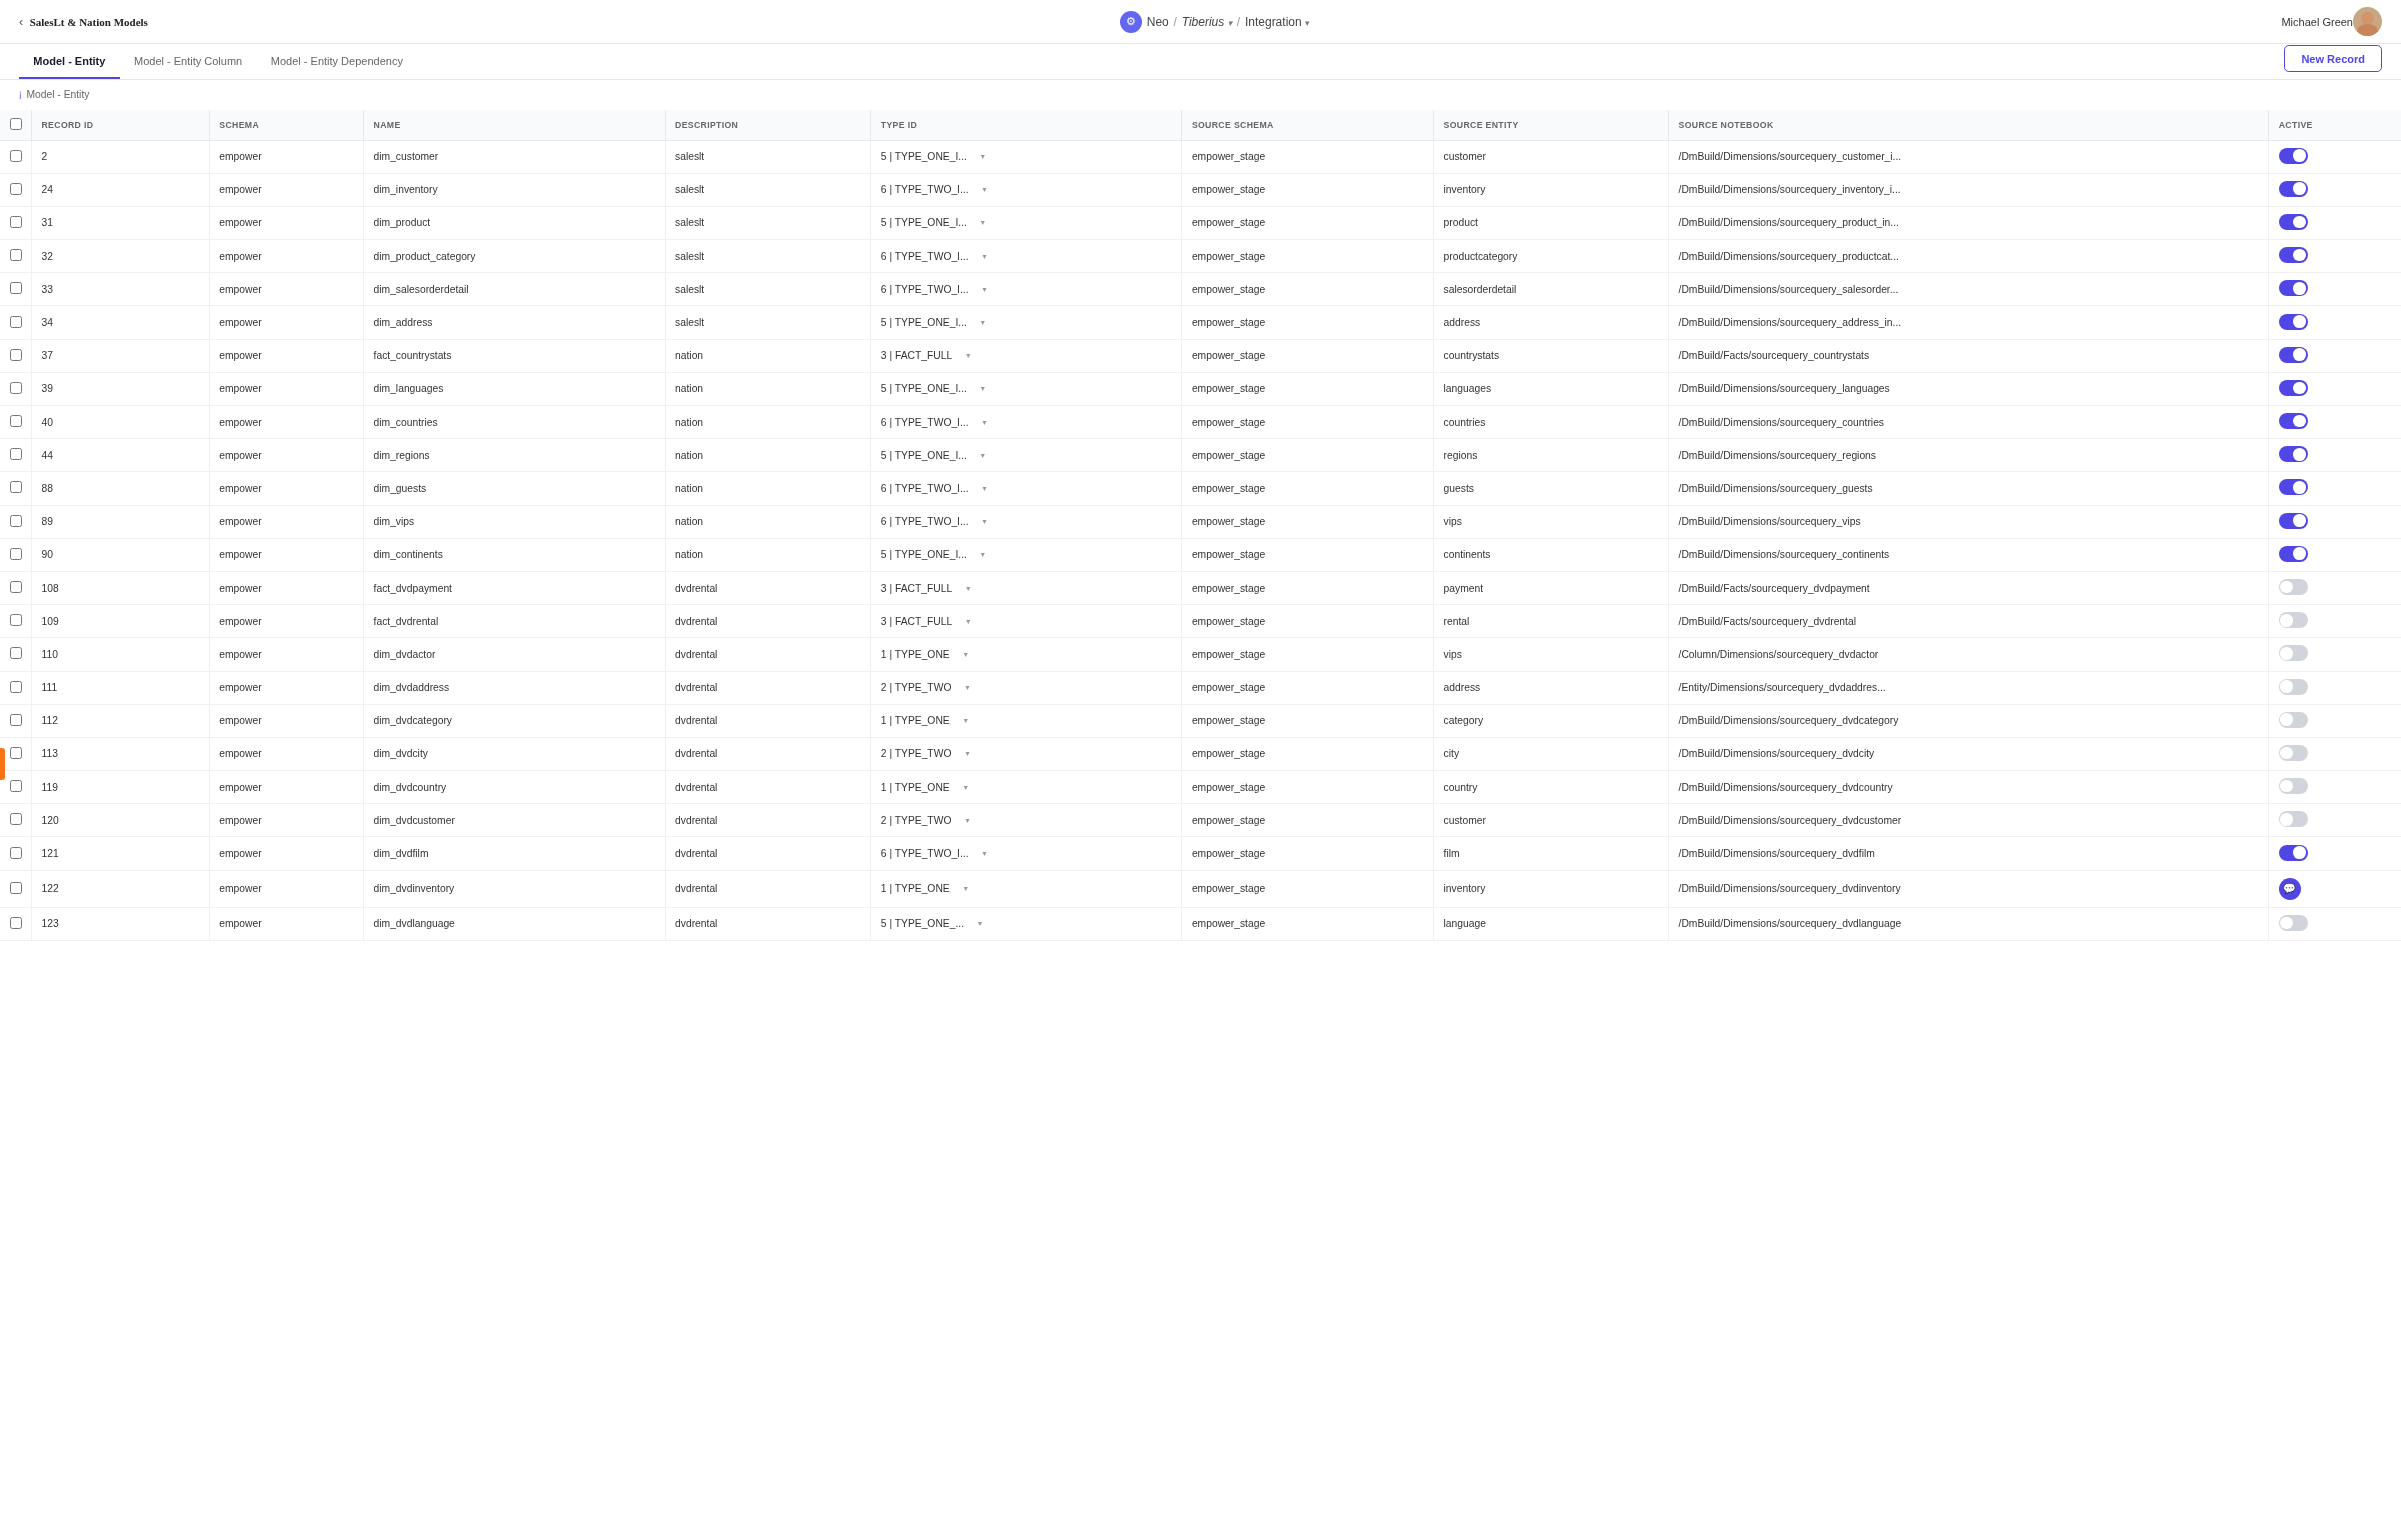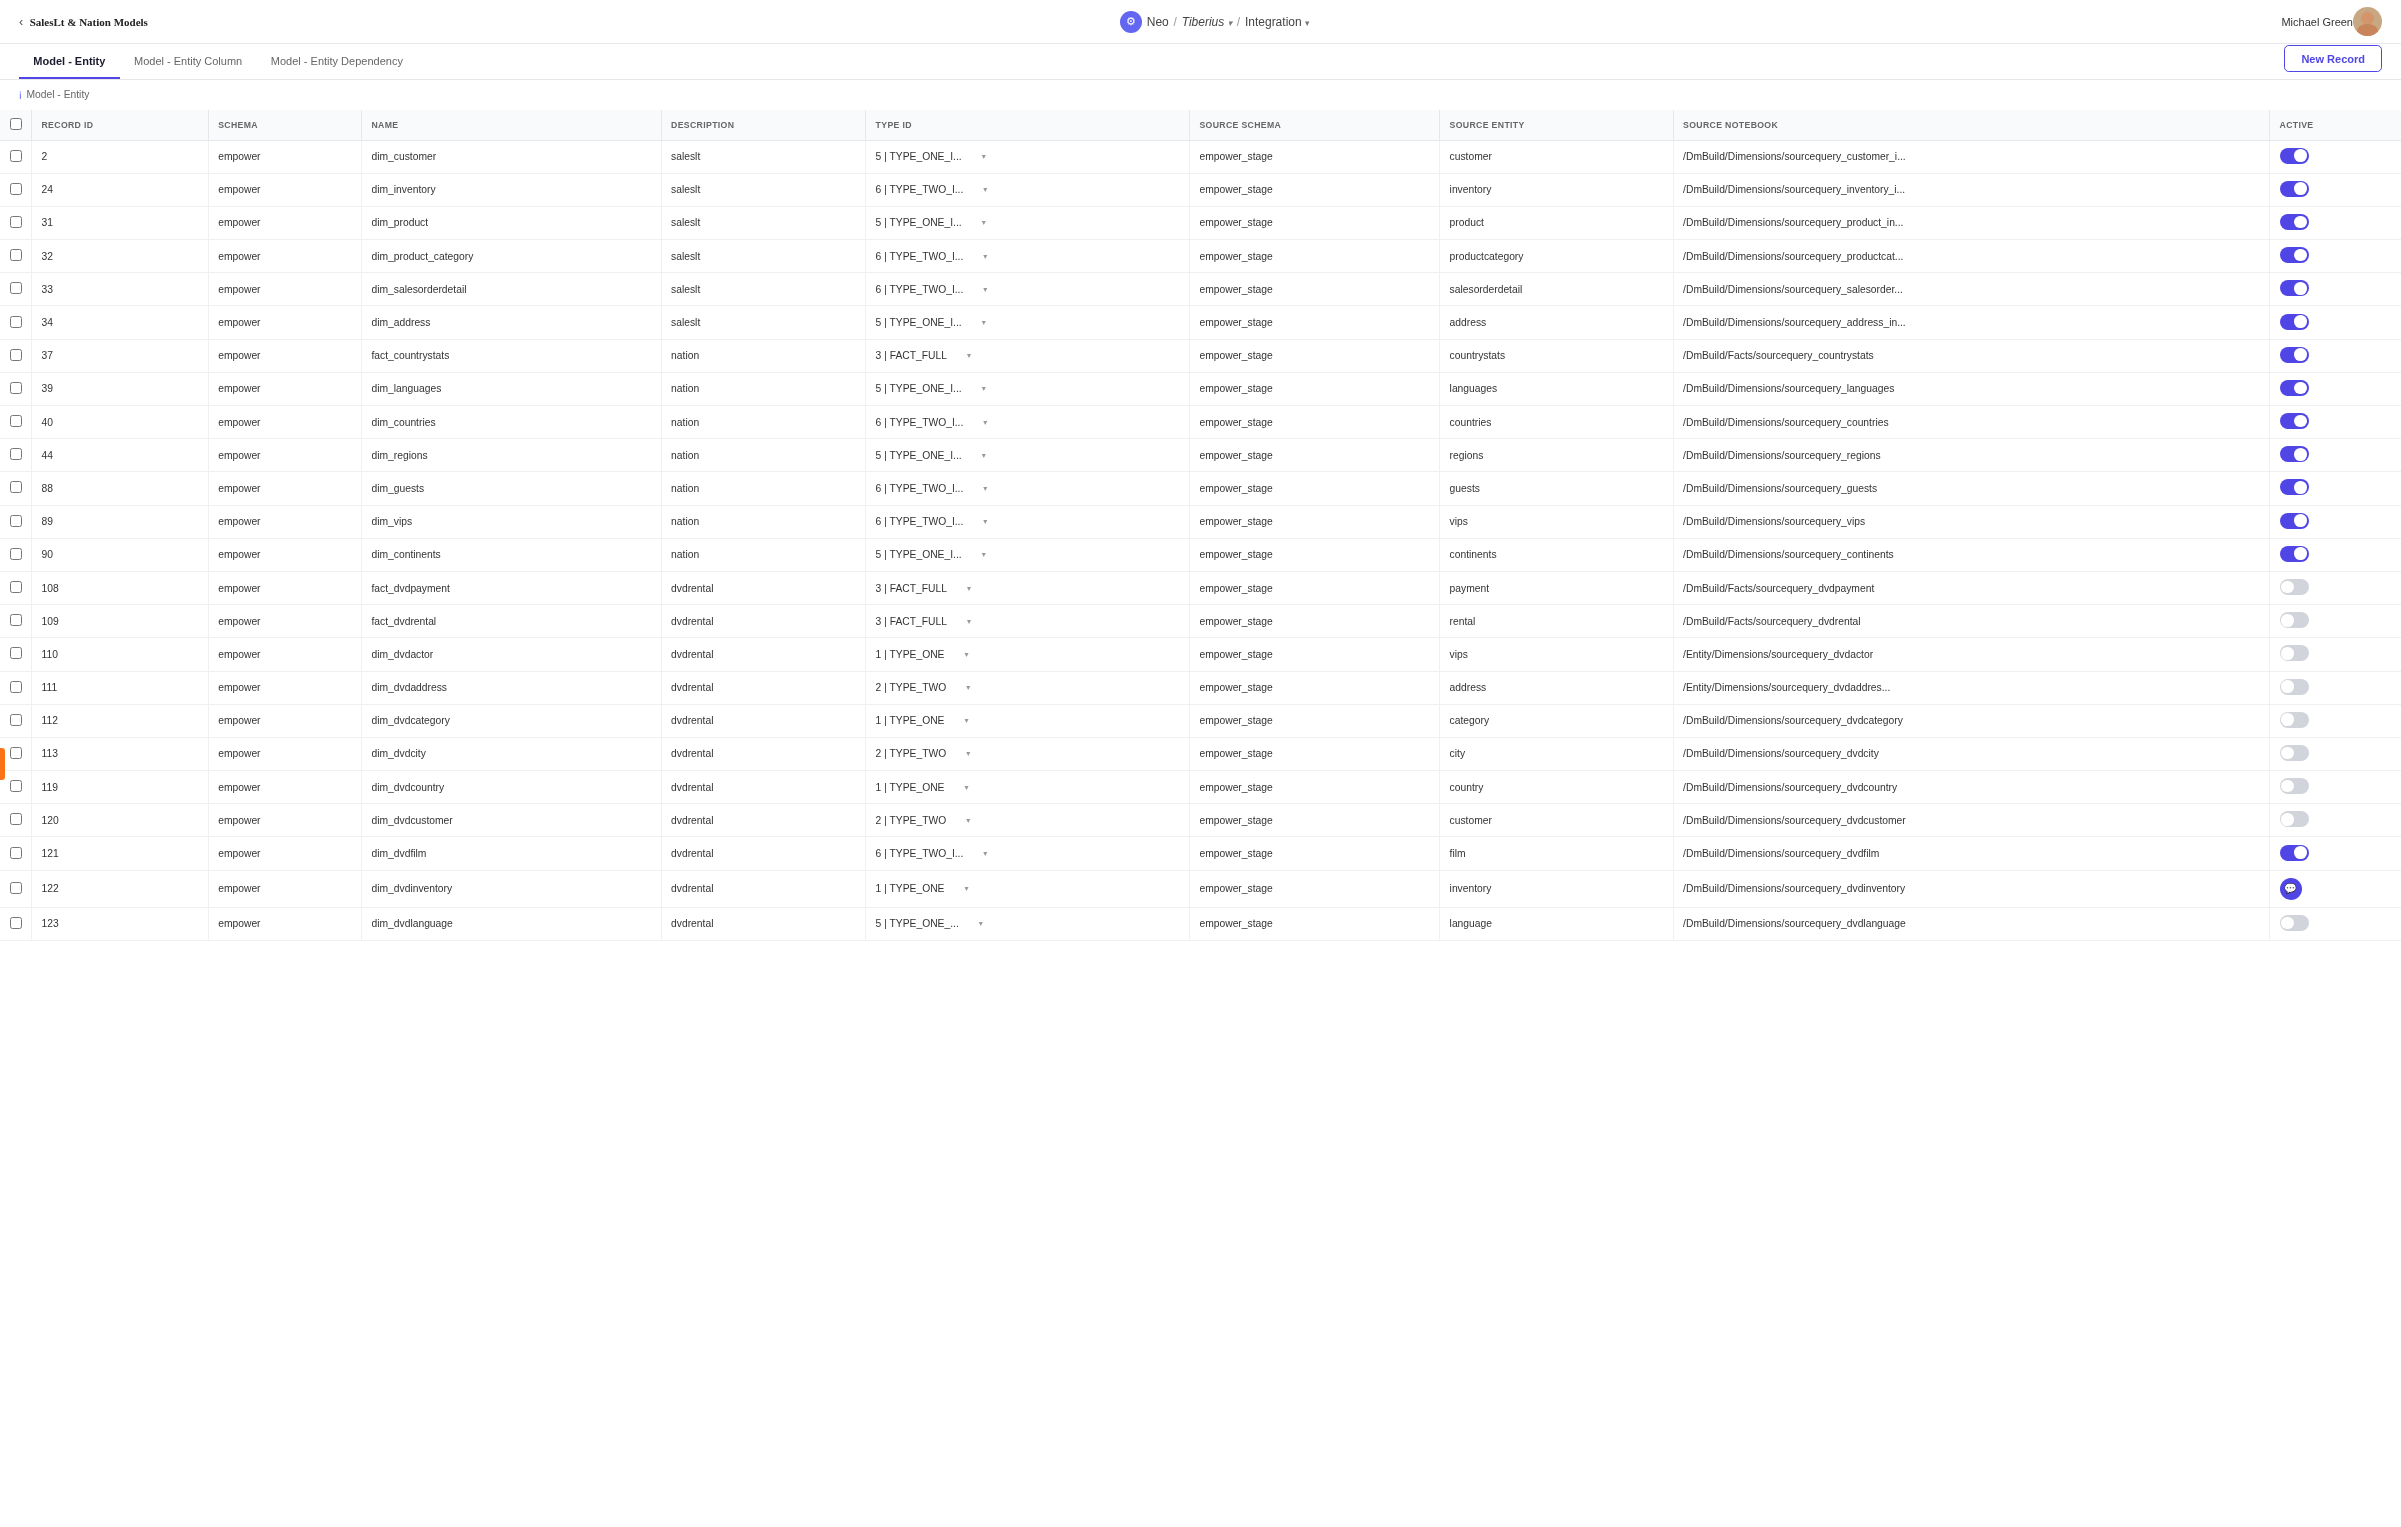--- a/index.html
+++ b/index.html
@@ -68,21 +68,21 @@
       width: 29px; height: 16px; border-radius: 8px; background: #4f46e5;
       display: inline-block; position: relative; cursor: pointer; flex-shrink: 0;
     }
     .toggle::after {
       content: ''; position: absolute; top: 1.6px; right: 1.6px;
       width: 12.7px; height: 12.7px; border-radius: 50%; background: white;
     }
     .toggle.off { background: #d1d5db; }
     .toggle.off::after { right: auto; left: 1.6px; }
 
-    .type-cell { display: flex; align-items: center; gap: 20px; text-align: center; }
+    .type-cell { display: flex; align-items: center; gap: 14px; text-align: center; }
     .dropdown-caret { color: #999; font-size: 8px; cursor: pointer; }
 
     .chat-icon {
       width: 22px; height: 22px; background: #4f46e5; border-radius: 50%;
       display: flex; align-items: center; justify-content: center;
       color: white; font-size: 10.3px; cursor: pointer;
     }
 
     .back-arrow { font-size: 12.7px; color: #555; }
     .page-title-text { font-size: 11px; font-weight: 600; color: #222; font-family: Liberation Serif, serif; }
@@ -431,21 +431,21 @@
           <td>dim_dvdactor</td>
           <td>dvdrental</td>
           <td>
             <div class="type-cell">
               <span>1 | TYPE_ONE</span>
               <span class="dropdown-caret">▾</span>
             </div>
           </td>
           <td>empower_stage</td>
           <td>vips</td>
-          <td>/Entity/Dimensions/sourcequery_dvdactor</td>
+          <td>/Column/Dimensions/sourcequery_dvdactor</td>
           <td><div class="toggle off"></div></td>
         </tr>
         <tr>
           <td class="checkbox-cell"><input type="checkbox" style=""></td>
           <td>111</td>
           <td>empower</td>
           <td>dim_dvdaddress</td>
           <td>dvdrental</td>
           <td>
             <div class="type-cell">

